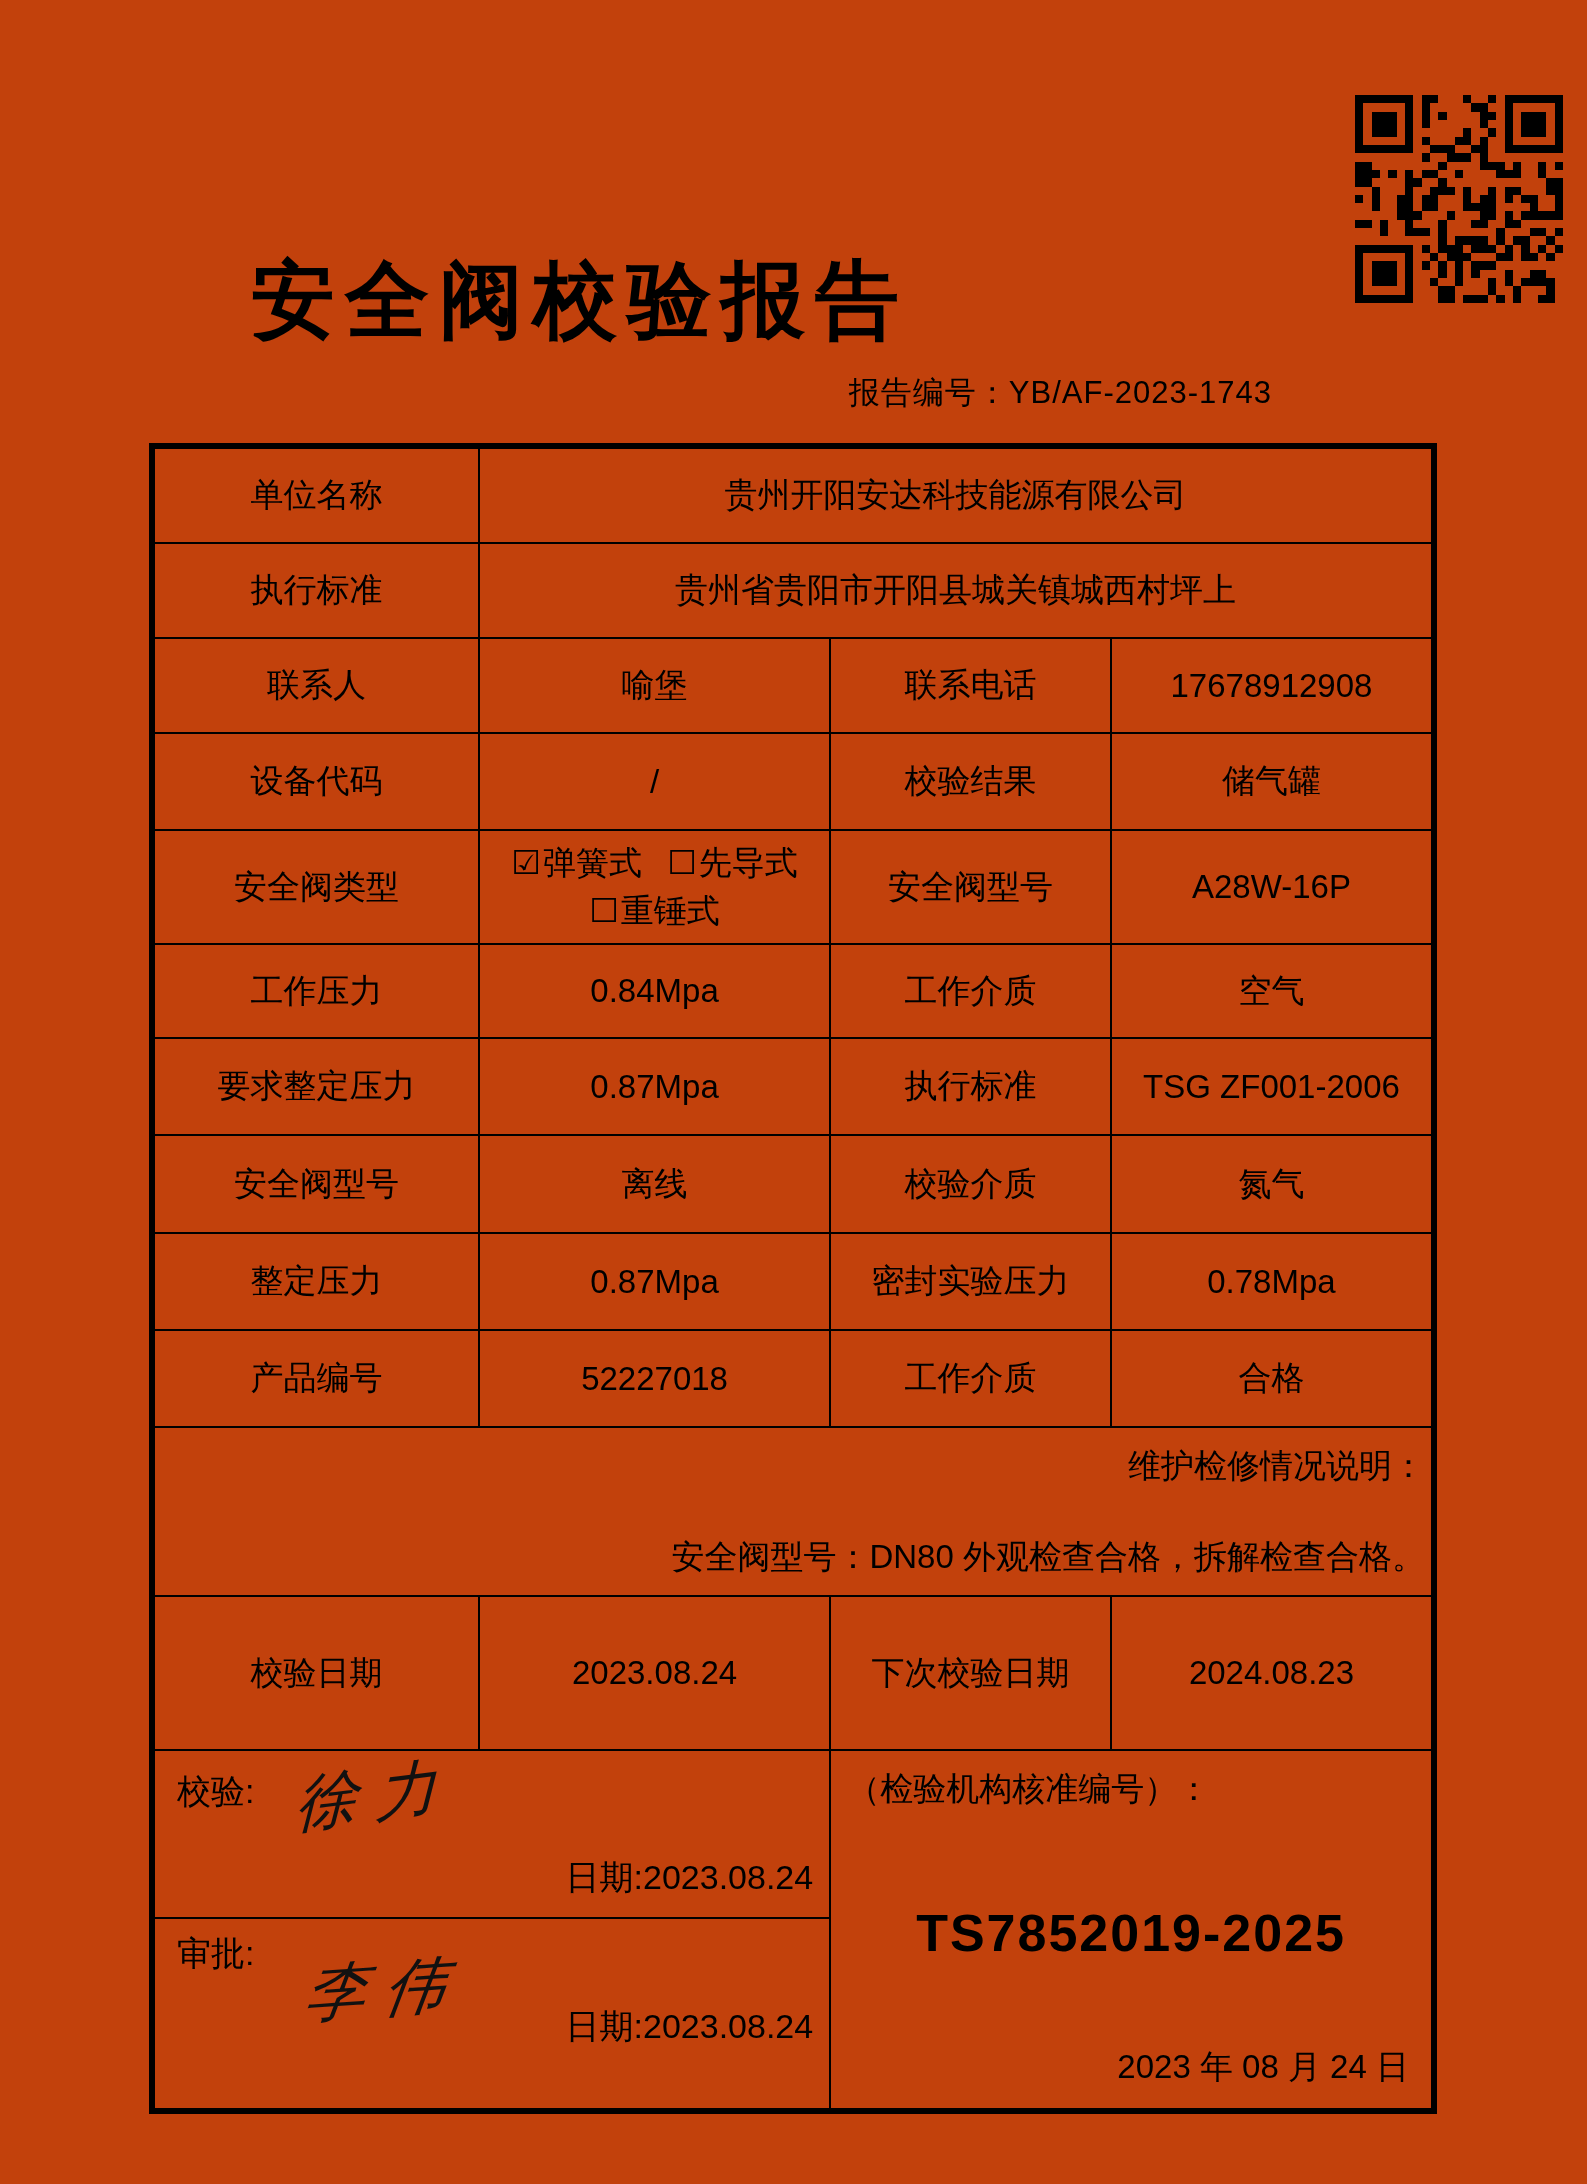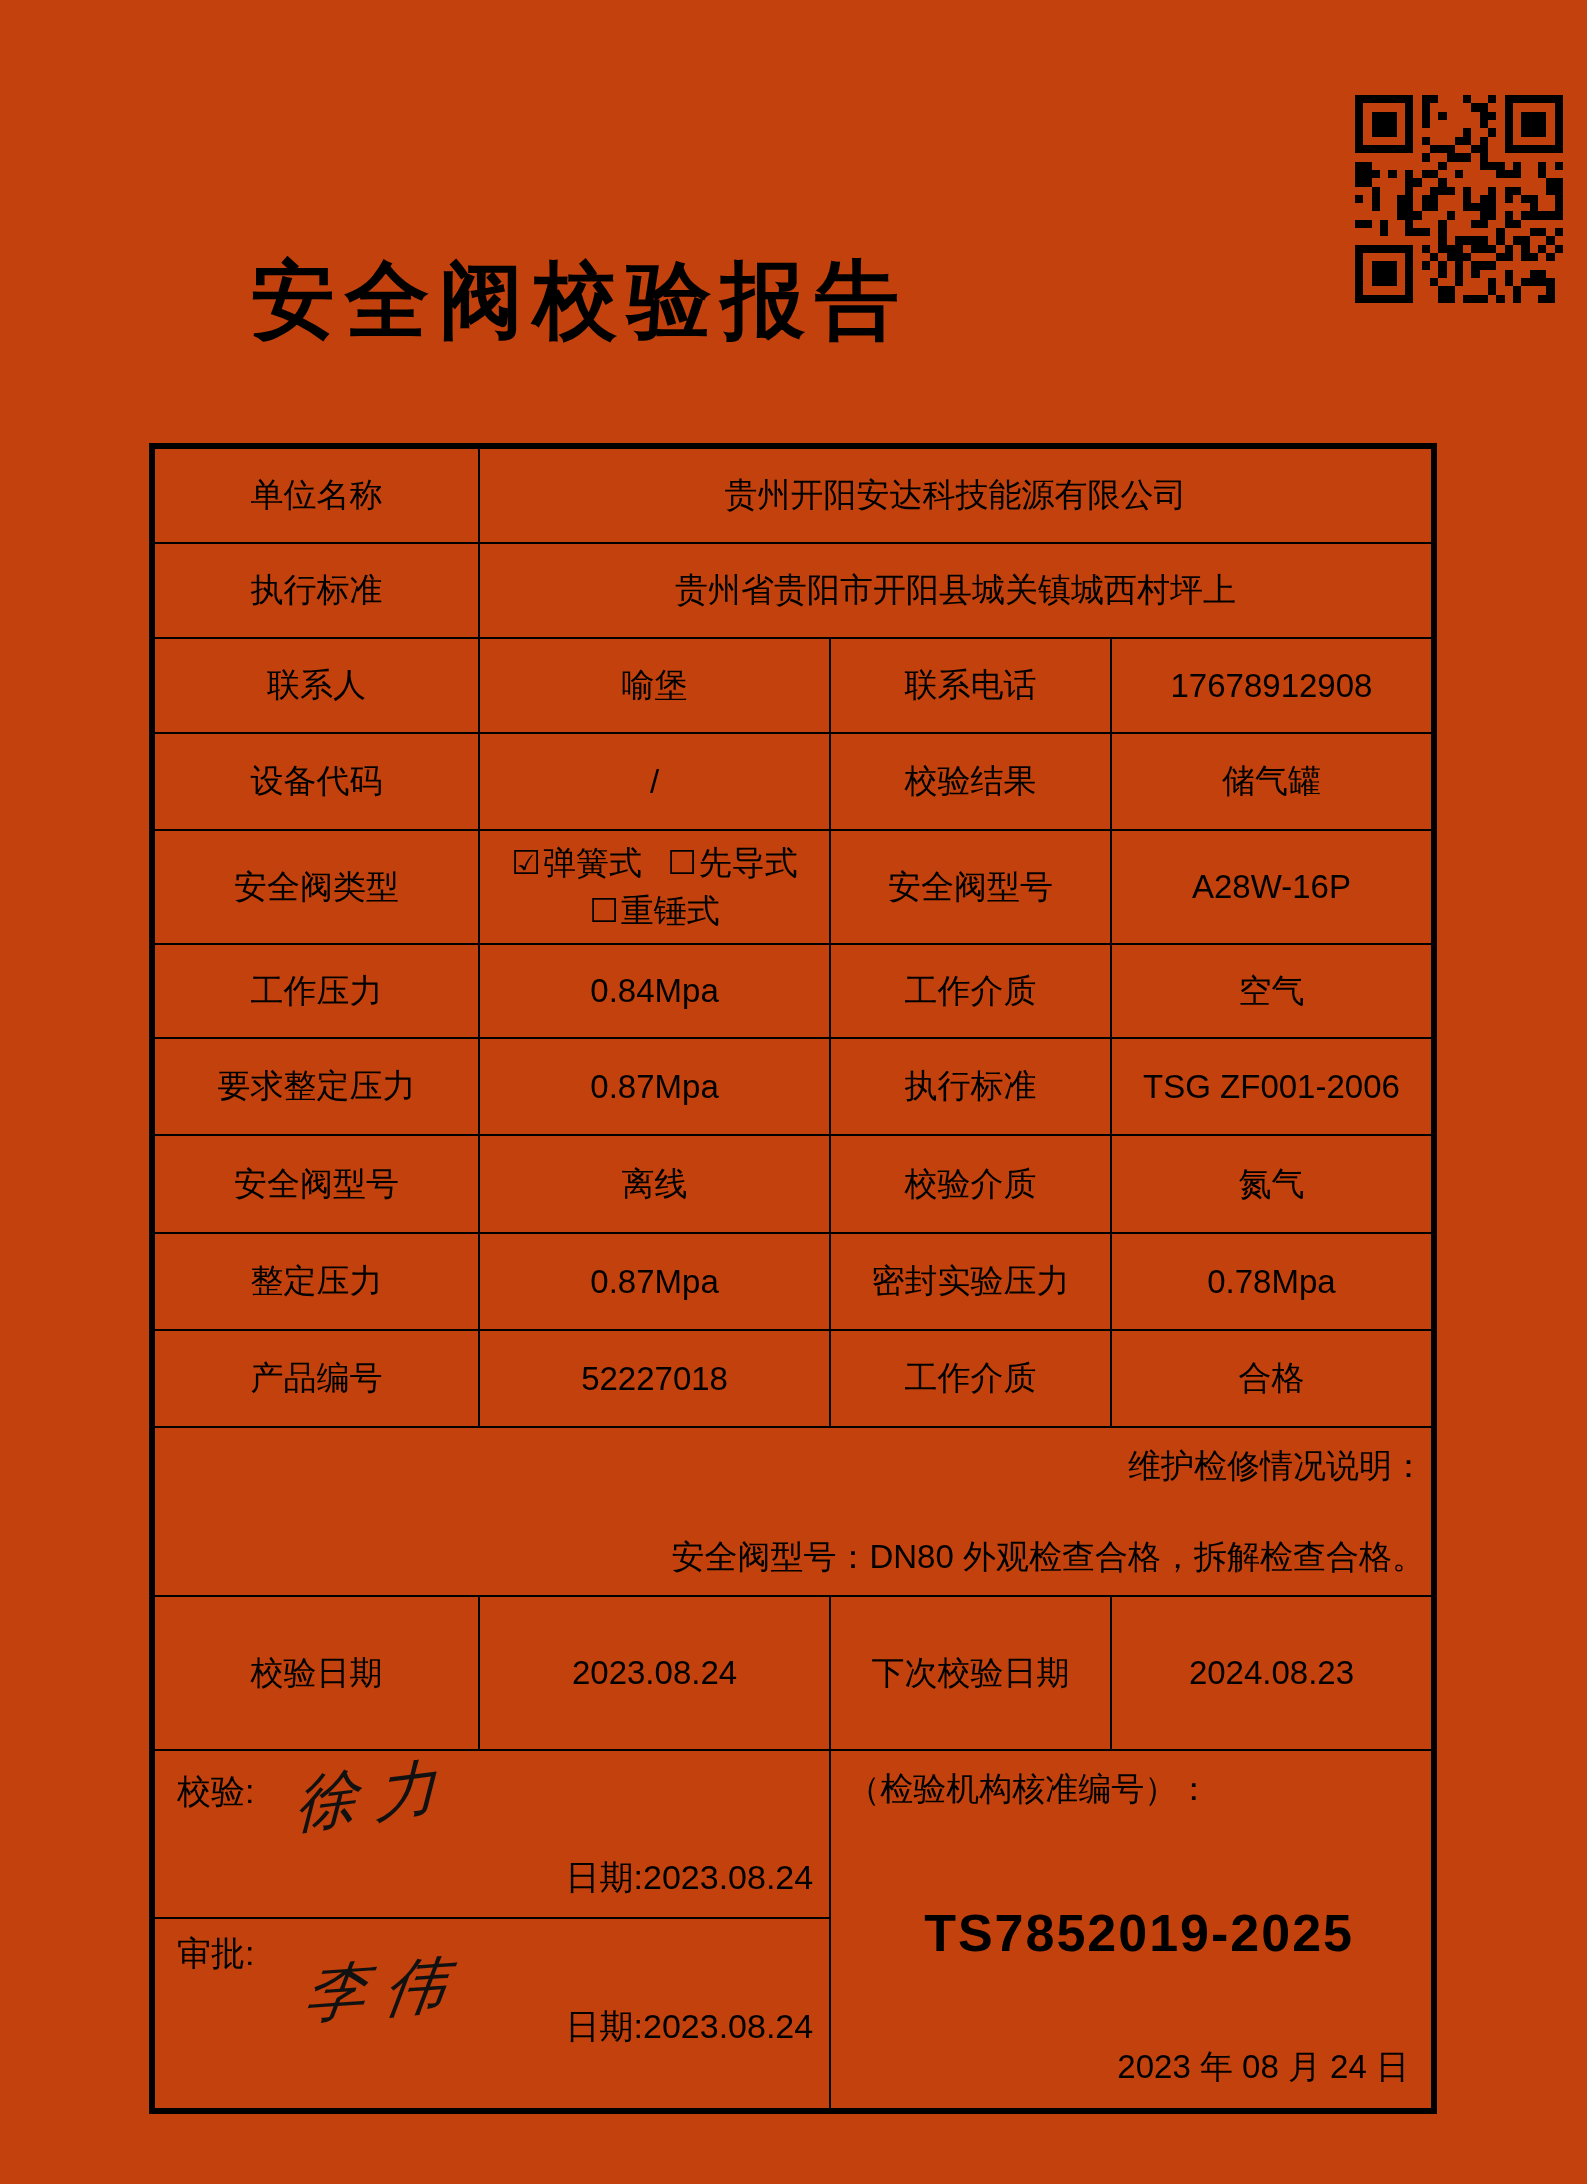--- a/index.html
+++ b/index.html
@@ -68,21 +68,21 @@
   .signature.approve{top:28px;left:150px;transform:rotate(-4deg) skewX(-12deg);}
   .sig-date{position:absolute;right:16px;bottom:16px;font-size:34px;white-space:nowrap;}
   .sig-date.approve{bottom:58px;}
   td.approval-cell{position:relative;padding:0;vertical-align:top;}
   .approval-heading{
     position:absolute;left:16px;top:16px;
     font-size:33px;text-align:left;white-space:nowrap;
   }
   .approval-number{
     position:absolute;left:0;top:152px;width:100%;
-    text-align:center;font-size:52px;font-weight:700;letter-spacing:2px;margin-left:8px;
+    text-align:center;font-size:52px;font-weight:700;letter-spacing:2px;
   }
   .approval-date{
     position:absolute;right:22px;bottom:18px;
     font-size:33px;white-space:nowrap;
   }
 </style>
 </head>
 <body>
 
 <div class="page">
@@ -371,20 +371,21 @@
         <rect x="13" y="24" width="1" height="1"></rect>
         <rect x="14" y="24" width="1" height="1"></rect>
         <rect x="15" y="24" width="1" height="1"></rect>
         <rect x="17" y="24" width="1" height="1"></rect>
         <rect x="19" y="24" width="1" height="1"></rect>
         <rect x="22" y="24" width="1" height="1"></rect>
         <rect x="23" y="24" width="1" height="1"></rect>
       </svg>
   </div>
 
+  <div class="report-no-line"><span>报告编号：</span><span>YB/AF-2023-1743</span></div>
 
   <table class="report">
     <colgroup>
       <col style="width:25.5%">
         <col style="width:27.4%">
         <col style="width:21.9%">
         <col style="width:25.2%">
     </colgroup>
 
     <tbody>

